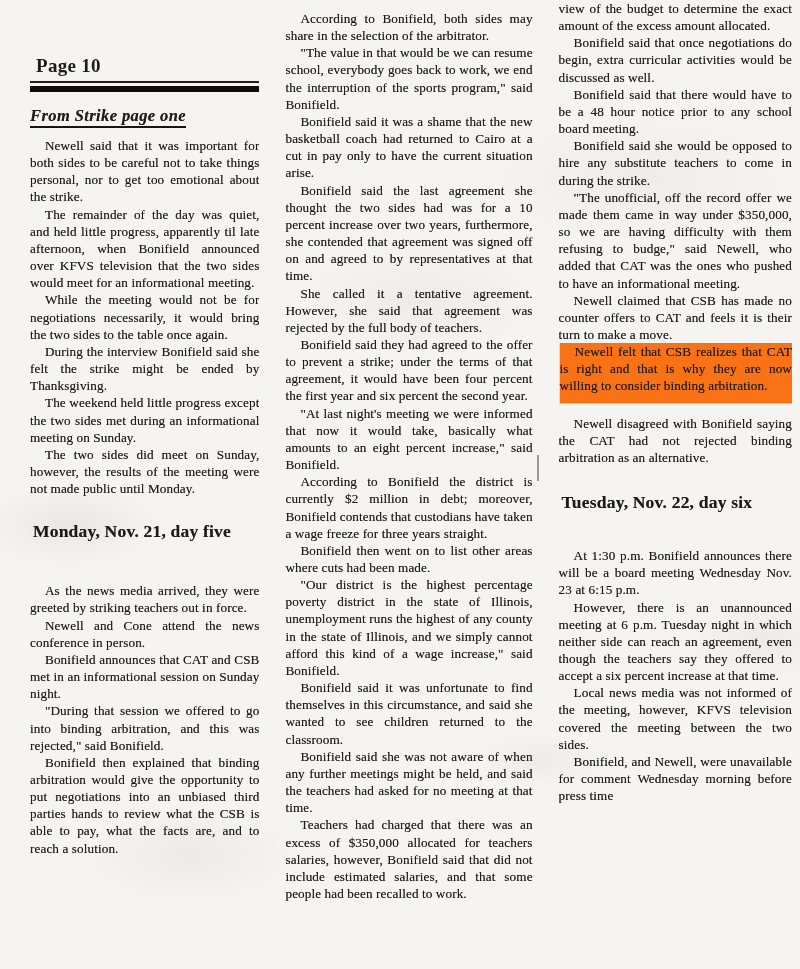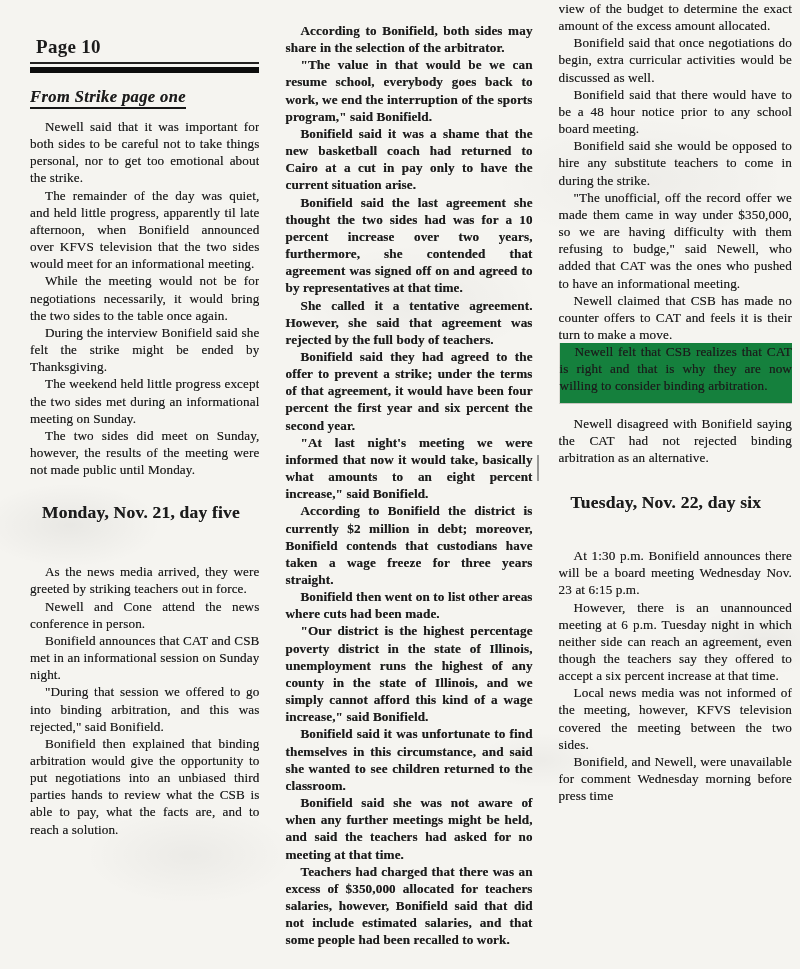--- a/index.html
+++ b/index.html
@@ -24,22 +24,22 @@
   }
   .cols {
     position: relative;
     display: flex;
     gap: 26px;
     padding: 0 8px 0 30px;
     height: 100%;
     box-sizing: border-box;
   }
   .col { overflow: hidden; box-sizing: border-box; }
-  .col-left  { width: 234px; padding-top: 36px; }
-  .col-mid   { width: 252px; padding-top: 22px; font-weight: bold; }
+  .col-left  { width: 234px; padding-top: 55px; }
+  .col-mid   { width: 252px; padding-top: 10px; }
   .col-right { width: 238px; }
 
   p {
     margin: 0;
     font-size: 13.2px;
     line-height: 1.3;
     text-align: justify;
     text-indent: 15px;
     letter-spacing: 0.1px;
     text-shadow: 0 0 0.4px rgba(20,20,20,0.55);
@@ -66,33 +66,33 @@
   }
   .kicker span {
     border-bottom: 2.5px solid #161616;
     padding-bottom: 1px;
     text-shadow: 0 0 0.4px rgba(20,20,20,0.6);
   }
 
   h2 {
     font-size: 17.5px;
     font-weight: bold;
-    margin: 12px;
+    margin: 3px;
     letter-spacing: 0.2px;
     text-shadow: 0 0 0.4px rgba(20,20,20,0.6);
   }
   .h-monday  { margin-top: 24px; margin-bottom: 40px; }
   .h-tuesday { margin-top: 26px; margin-bottom: 34px; }
 
   .pasted {
     border-bottom: 1px solid #c8c6c0;
     border-left: 1px solid #dddbd5;
     padding-bottom: 8px;
     margin-bottom: 4px;
-    background: #15803d;
+    background: #f97316;
   }
   .tick {
     position: absolute;
     left: 537px; top: 455px;
     width: 2px; height: 26px;
     background: rgba(40,40,40,0.45);
   }
 </style>
 </head>
 <body>

